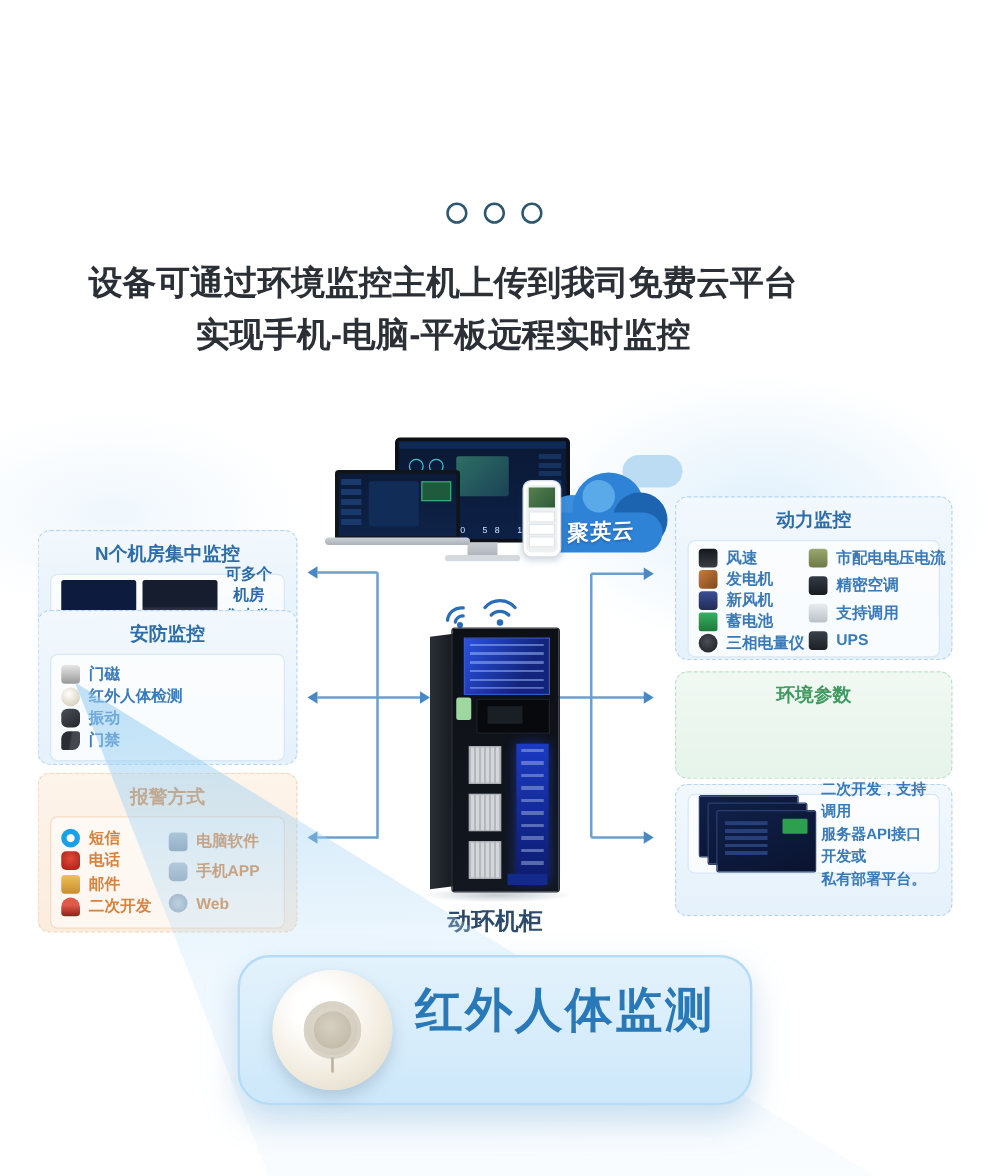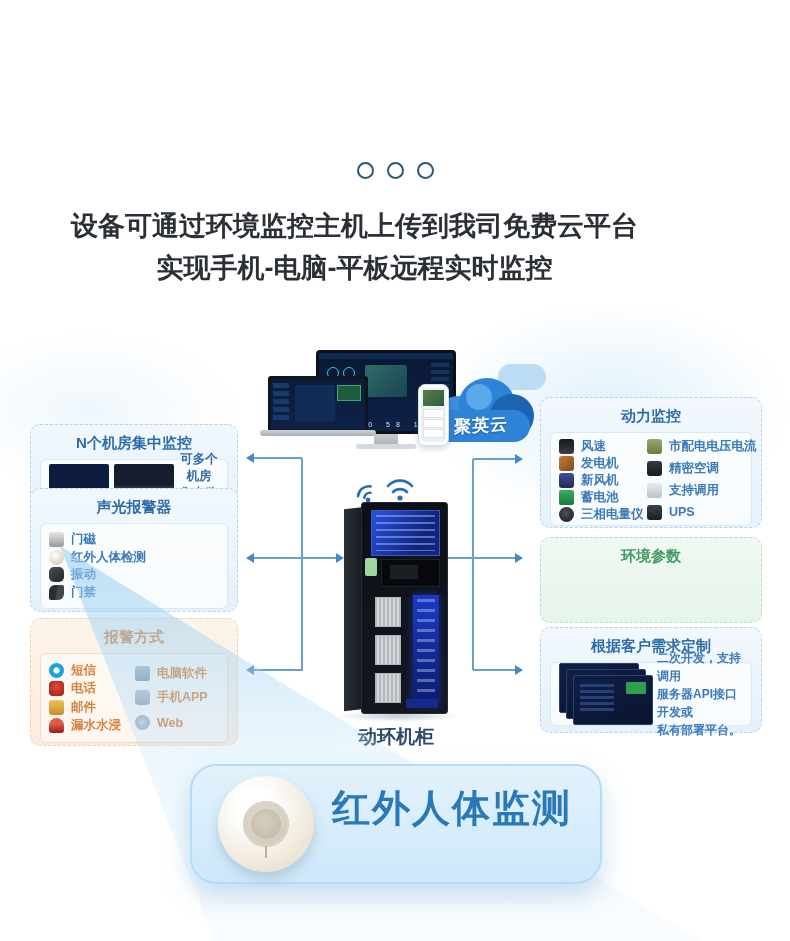--- a/index.html
+++ b/index.html
@@ -209,21 +209,21 @@
       <div class="room-img a"></div>
       <div class="room-img b"></div>
       <div class="rooms-caption">
         <div>可多个机房</div>
         <div>集中监控管理</div>
       </div>
     </div>
   </div>
 
   <div class="abs panel blue" style="left:30px;top:488px;width:208px;height:124px;">
-    <div class="panel-title">声光报警器</div>
+    <div class="panel-title">安防监控</div>
     <div class="panel-inner cols" style="height:86px;">
       <div class="col">
         <div class="item">
             <span class="ic ic-doormag"></span>
             <span class="lbl">门磁</span>
           </div>
         <div class="item">
             <span class="ic ic-pir"></span>
             <span class="lbl">红外人体检测</span>
           </div>
@@ -250,21 +250,21 @@
         <div class="item">
             <span class="ic ic-phone"></span>
             <span class="lbl">电话</span>
           </div>
         <div class="item">
             <span class="ic ic-email"></span>
             <span class="lbl">邮件</span>
           </div>
         <div class="item">
             <span class="ic ic-siren"></span>
-            <span class="lbl">漏水水浸</span>
+            <span class="lbl">二次开发</span>
           </div>
       </div>
       <div class="col" style="flex:0 0 84px;">
         <div class="item">
             <span class="ic ic-pc"></span>
             <span class="lbl">电脑软件</span>
           </div>
         <div class="item">
             <span class="ic ic-app"></span>
             <span class="lbl">手机APP</span>
@@ -321,21 +321,20 @@
           </div>
       </div>
     </div>
   </div>
 
   <div class="abs panel green" style="left:540px;top:537px;width:222px;height:86px;">
     <div class="panel-title">环境参数</div>
   </div>
 
   <div class="abs panel blue" style="left:540px;top:627px;width:222px;height:106px;">
-    <div class="panel-title">根据客户需求定制</div>
     <div class="panel-inner custom-inner">
       <div class="shots">
         <div class="shot s1"></div>
         <div class="shot s2"></div>
         <div class="shot s3"></div>
       </div>
       <div class="custom-text">
         <div>二次开发，支持调用</div>
         <div>服务器API接口开发或</div>
         <div>私有部署平台。</div>

